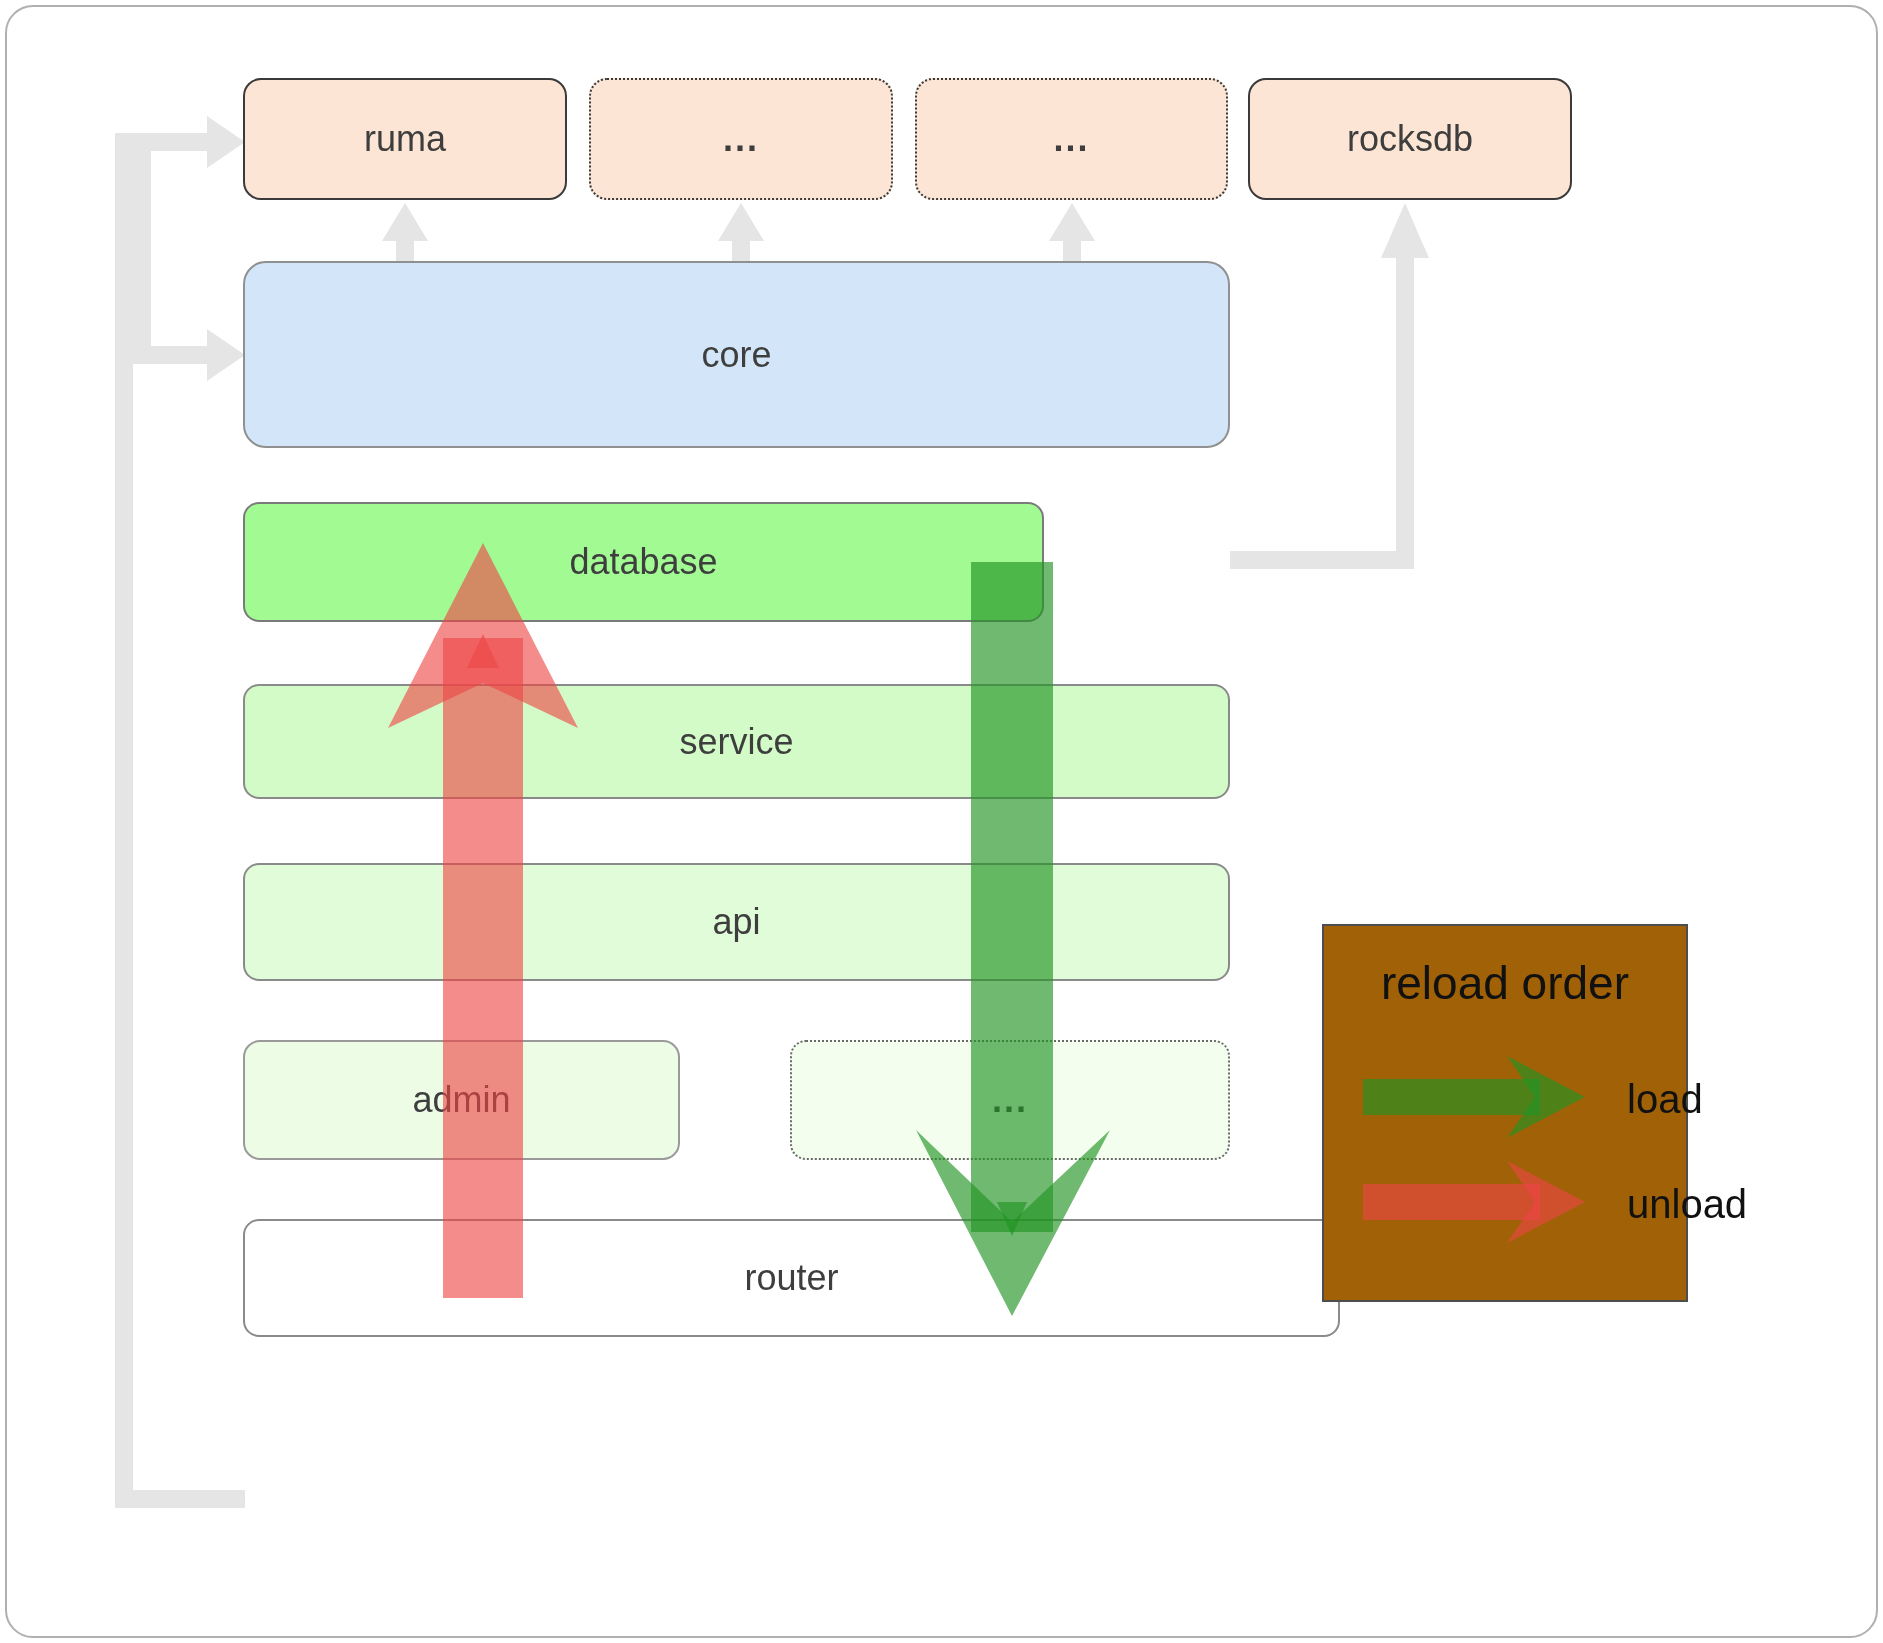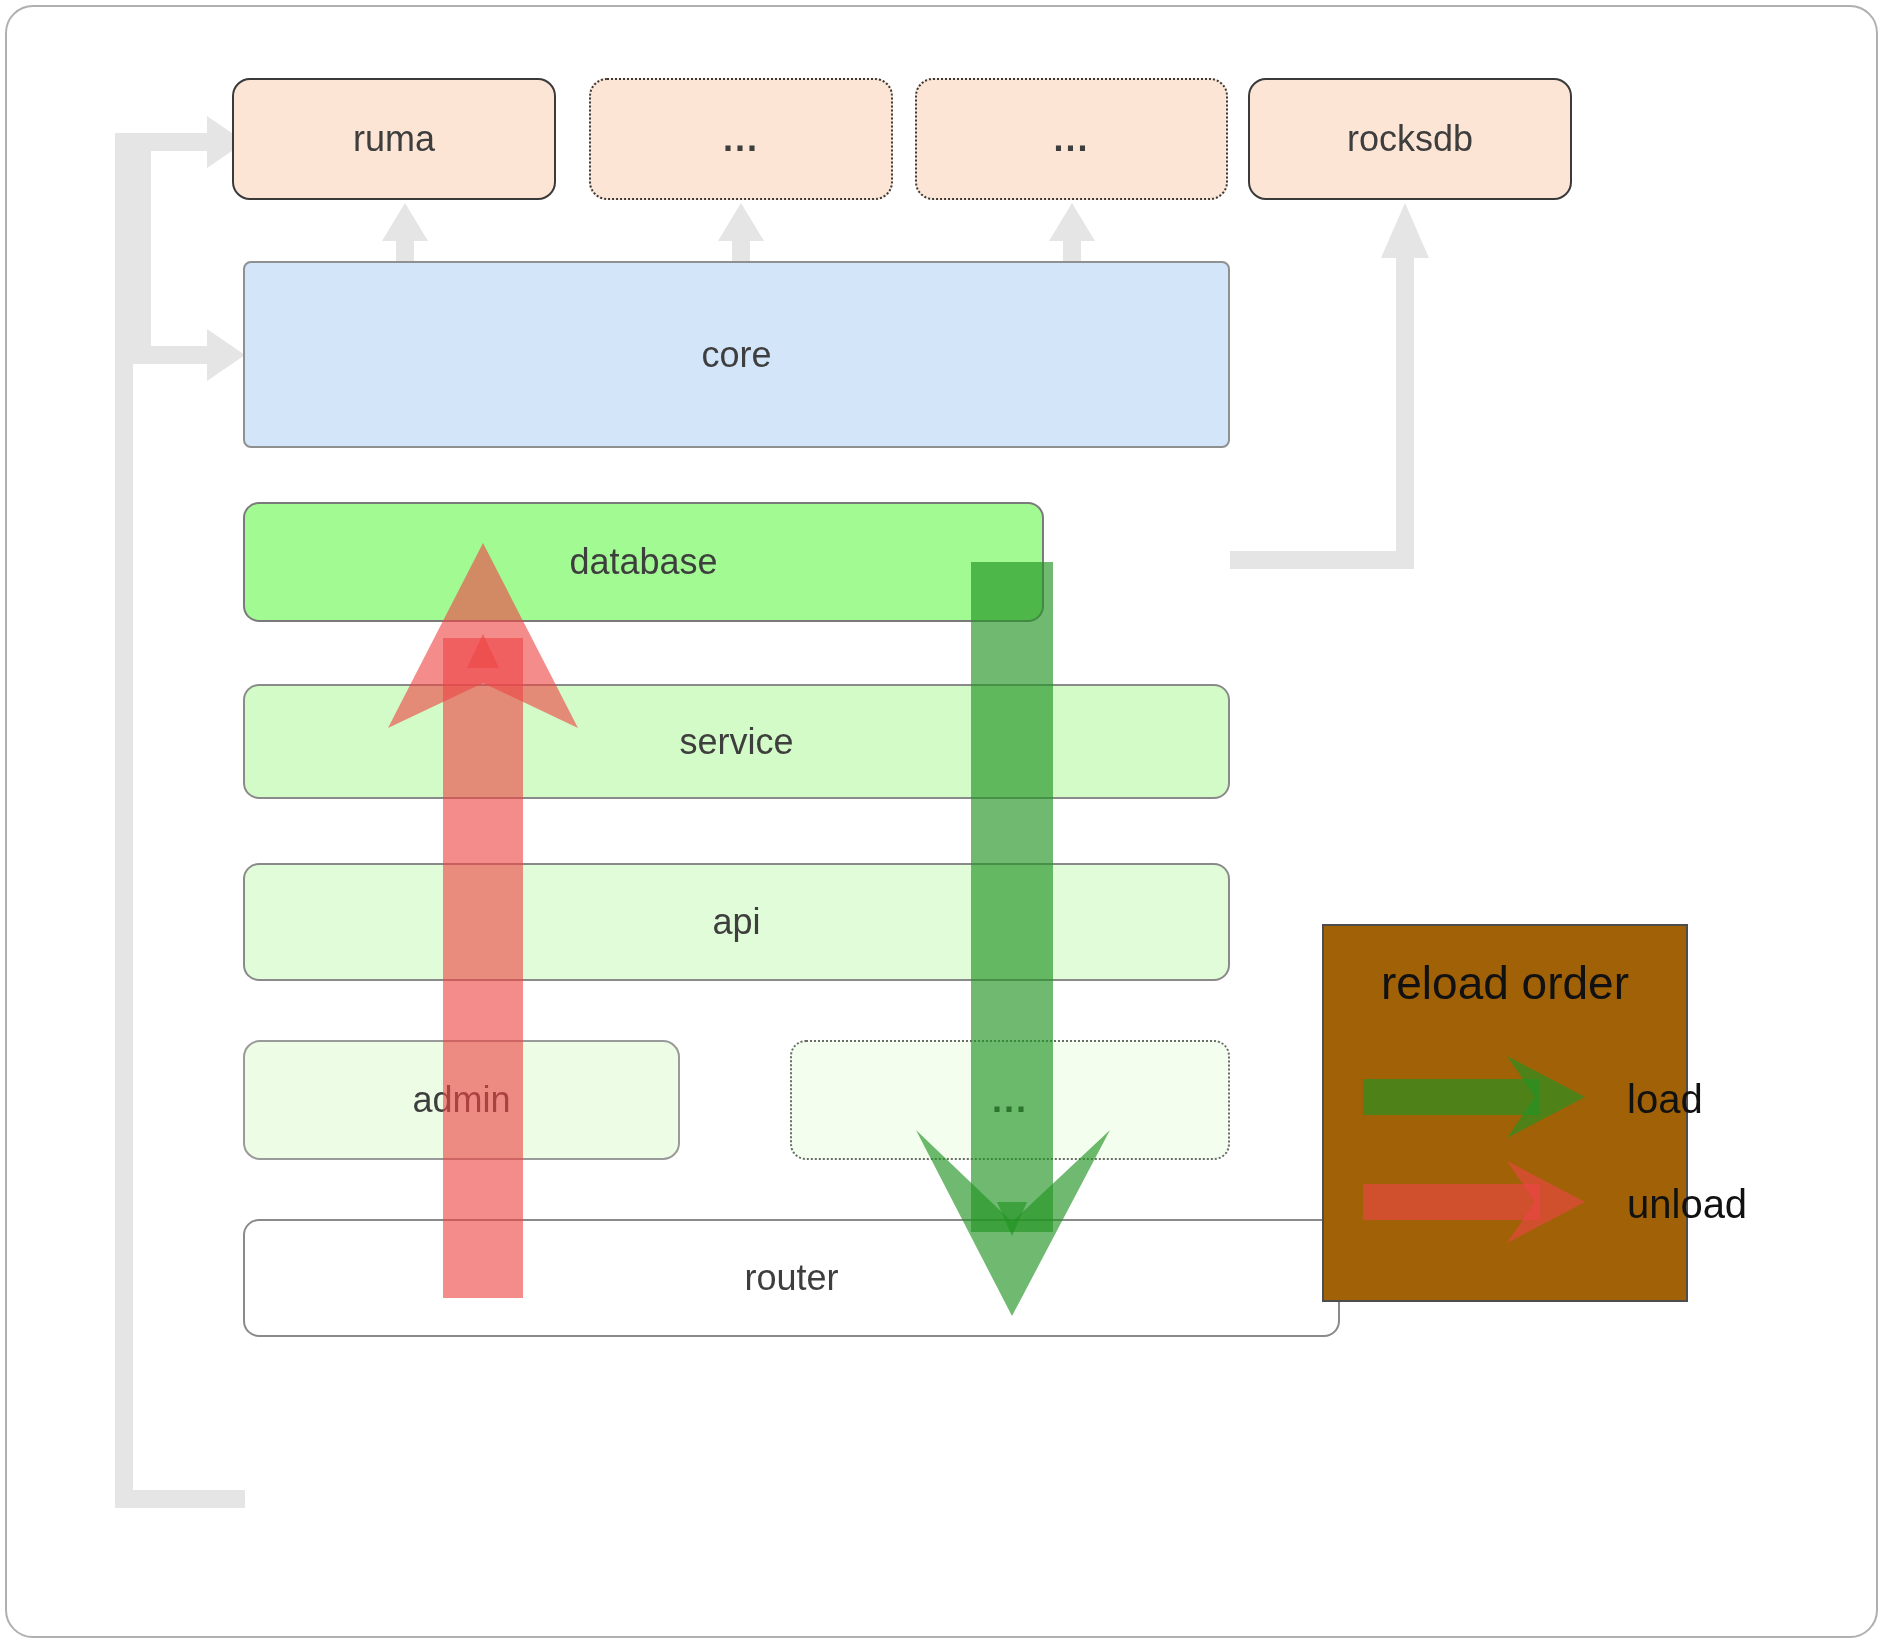--- a/index.html
+++ b/index.html
@@ -13,21 +13,21 @@
   }
   svg.layer{position:absolute;left:0;top:0;}
   #connectors{z-index:1;}
   #arrows{z-index:5;pointer-events:none;}
   .box{
     position:absolute;display:flex;align-items:center;justify-content:center;
     font-size:36px;color:#3e3e3e;border-radius:16px;box-sizing:border-box;z-index:2;
   }
   .peach{background:#fce5d5;border:2px solid #3a3a3a;border-radius:18px;}
   .peach.dotted{border:2px dotted #3a3a3a;}
-  .blue{background:#d3e6f9;border:2px solid #909090;border-radius:8px;}
+  .blue{background:#d3e6f9;border:2px solid #909090;border-radius:23px;}
   .green1{background:#a2fa93;border:2px solid #7a7a7a;}
   .green2{background:#d3fbc8;border:2px solid #8a8a8a;}
   .green3{background:#e1fcd8;border:2px solid #8a8a8a;}
   .green4{background:#ecfce5;border:2px solid #9a9a9a;}
   .green5{background:#f3feee;border:2px dotted #6a6a6a;}
   .whitebox{background:#ffffff;border:2px solid #8a8a8a;}
   .navy{background:#0b4f9e;border:2px solid #16181d;color:#ffffff;font-weight:bold;}
   .dots{font-weight:bold;letter-spacing:2px;}
   #legend{
     position:absolute;left:1322px;top:924px;width:366px;height:378px;
@@ -67,21 +67,21 @@
       <polygon points="718,241 764,241 741,203"></polygon>
       <rect x="1063" y="233" width="18" height="28"></rect>
       <polygon points="1049,241 1095,241 1072,203"></polygon>
 
       <rect x="1230" y="551" width="166" height="18"></rect>
       <rect x="1396" y="250" width="18" height="319"></rect>
       <polygon points="1381,258 1429,258 1405,203"></polygon>
     </g>
   </svg>
 
-  <div class="box peach" style="left:232px;top:78px;width:324px;height:122px;">
+  <div class="box peach" style="left:243px;top:78px;width:324px;height:122px;">
     <span>ruma</span>
   </div>
   <div class="box peach dotted dots" style="left:589px;top:78px;width:304px;height:122px;">
     <span>...</span>
   </div>
   <div class="box peach dotted dots" style="left:915px;top:78px;width:313px;height:122px;">
     <span>...</span>
   </div>
   <div class="box peach" style="left:1248px;top:78px;width:324px;height:122px;">
     <span>rocksdb</span>

